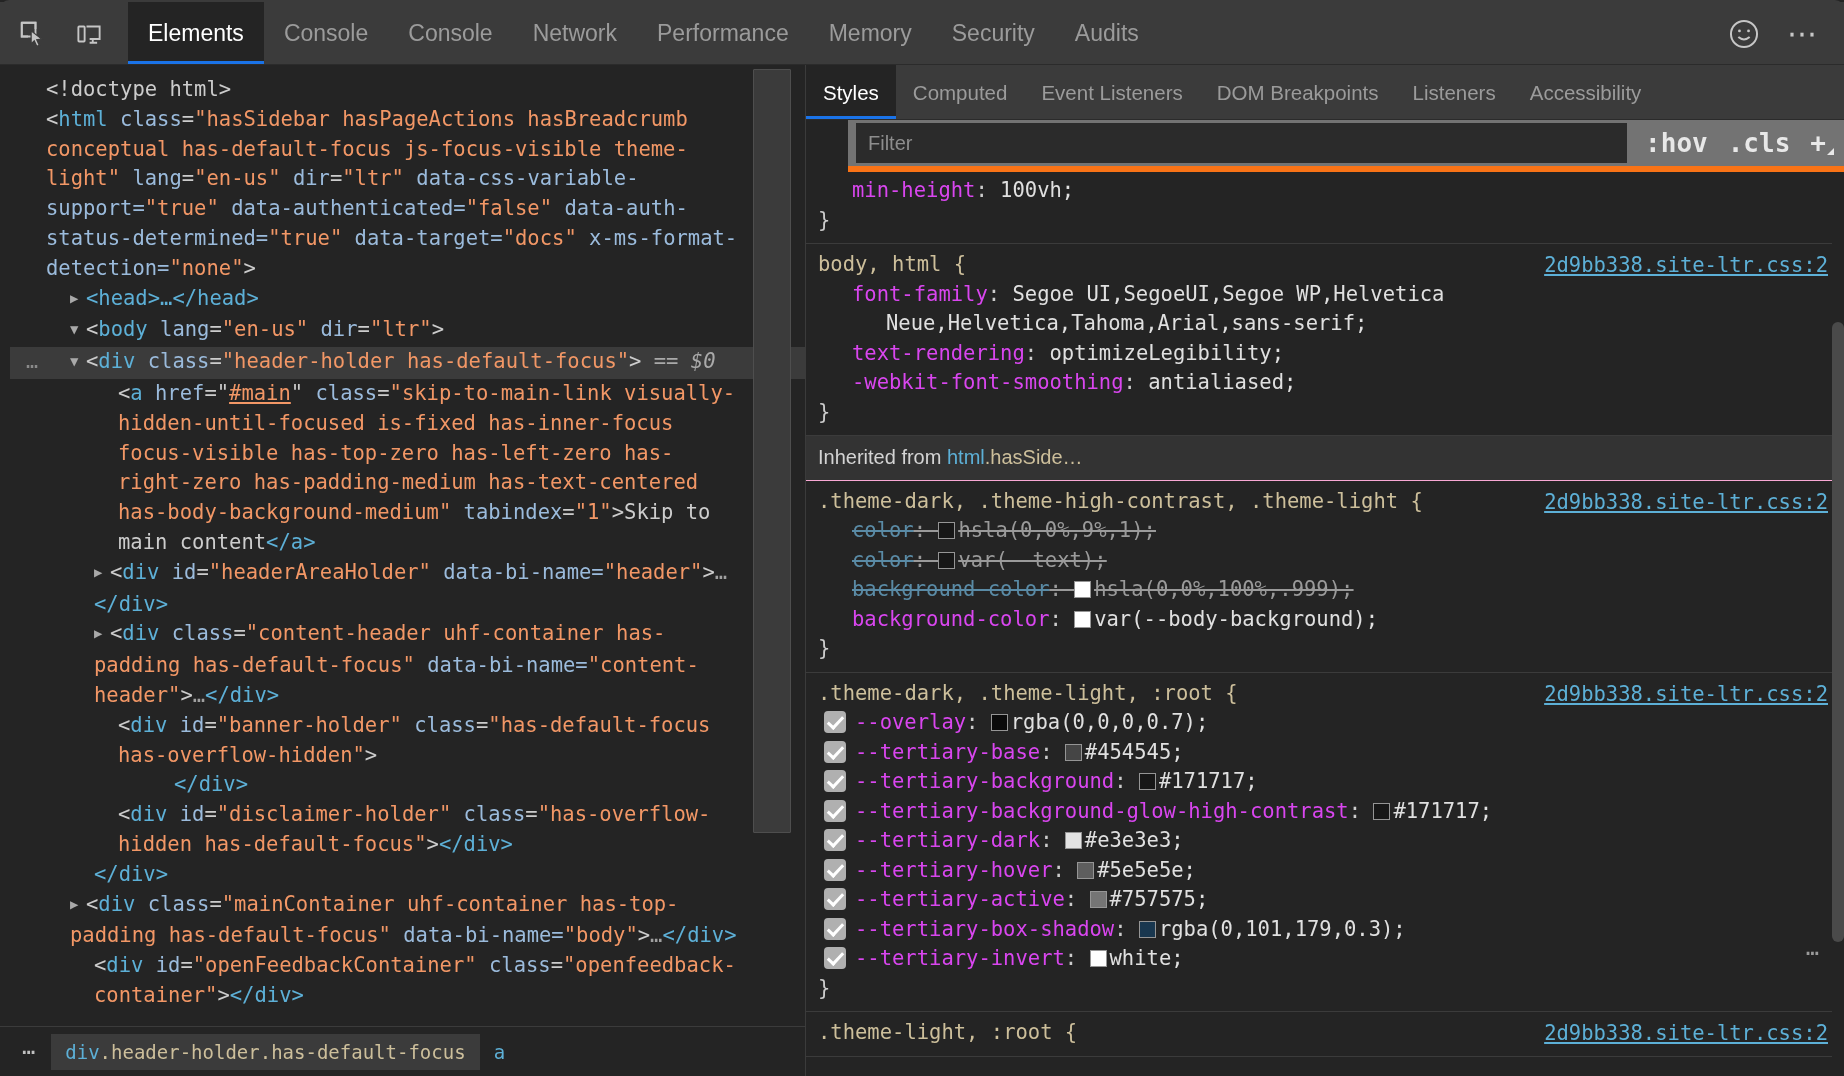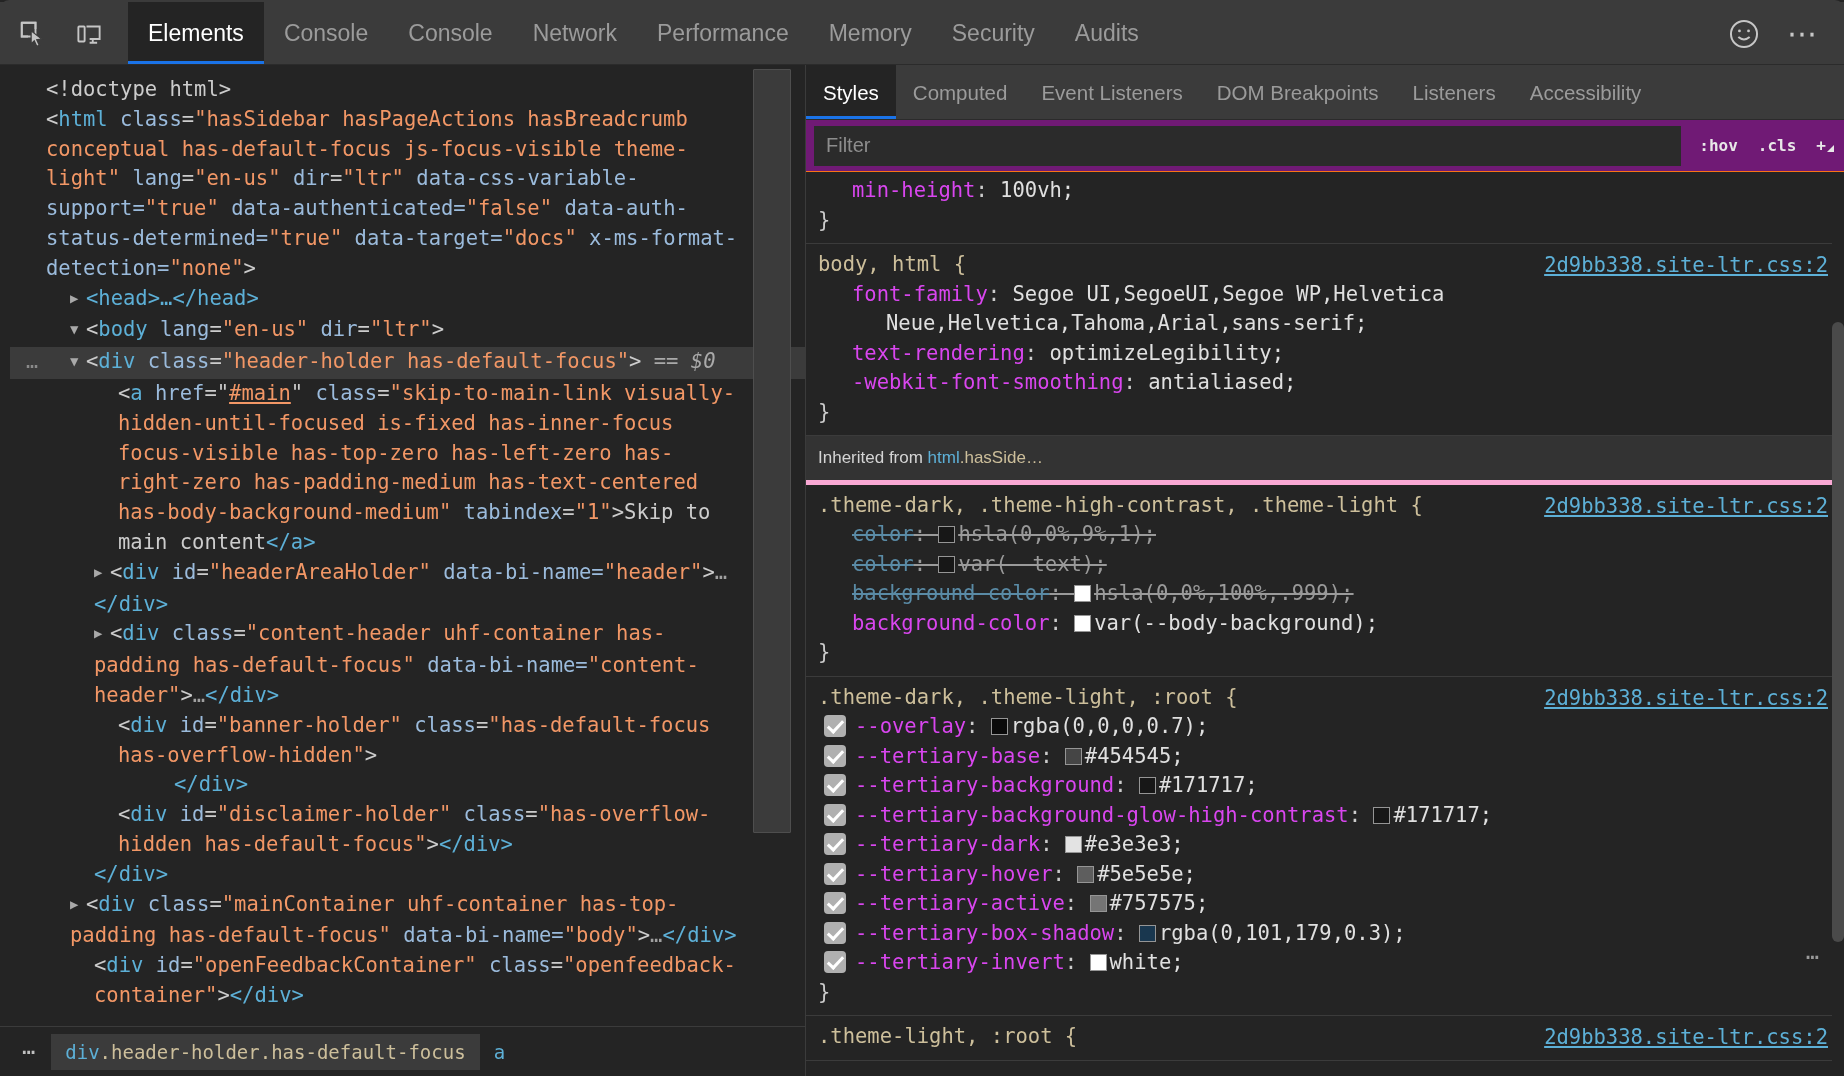--- a/index.html
+++ b/index.html
@@ -152,33 +152,34 @@
   .stab {
     display:flex; align-items:center; justify-content:center;
     padding: 0 17px; font-size:20.5px; color:#9b9b9b; cursor:pointer; position:relative;
     white-space:nowrap;
   }
   .stab.active { color:#fff; background:#242424; }
   .stab.active::after{ content:""; position:absolute;left:0;right:0;bottom:0;height:4px;background:#1a73e8;}
 
   .filter-row {
     height:52px; min-height:52px; display:flex; align-items:center;
-    background:#701a75; border-bottom:1px solid #f97316;
+    background:#737373; border-bottom:6px solid #f97316;
     padding: 0 0 0 0;
+    margin-left: 42px;
   }
   .filter-input {
     flex:1; height:40px; margin: 0 8px; background:#2b2b2b;
     border:none; outline:none; color:#d4d4d4;
     font-family:"Liberation Sans",sans-serif; font-size:20px;
     padding: 0 12px;
   }
   .filter-input::placeholder{ color:#8d8d8d; }
   .filter-btn {
     font-family:"DejaVu Sans Mono", monospace;
-    font-size:16px; color:#e8e8e8; padding: 0 10px; cursor:pointer; font-weight:bold;
+    font-size:26px; color:#e8e8e8; padding: 0 10px; cursor:pointer; font-weight:bold;
   }
   .plus-btn { position:relative; padding: 0 18px 0 10px; }
   .plus-btn .tri{
     position:absolute; right:10px; bottom:3px;
     width:0;height:0;border-left:7px solid transparent;border-bottom:7px solid #e8e8e8;
   }
 
   .styles-body {
     flex:1; min-height:0; overflow:hidden; position:relative;
     font-family:"DejaVu Sans Mono", monospace;
@@ -202,23 +203,23 @@
   .decl  { padding-left: 34px; display:block; }
   .decl2 { padding-left: 68px; display:block; }
   .struck { text-decoration: line-through; color:#9a9a9a; }
   .struck .prop { color:#5a8ba6; text-decoration: line-through;}
   .struck .pval { color:#9a9a9a; text-decoration: line-through;}
   .swatch {
     display:inline-block; width:17px; height:17px; vertical-align:-2px;
     border:1px solid #959595; margin-right:3px;
   }
   .inherited {
-    background:#333333; border-bottom:5px solid #f9a8d4;
+    background:#333333; border-bottom:1px solid #f9a8d4;
     padding: 7px 12px; color:#d4d4d4;
-    font-family:"Liberation Sans", sans-serif; font-size:17px;
+    font-family:"Liberation Sans", sans-serif; font-size:20px;
   }
   .inherited .il { color:#5db0d7; }
   .inherited .ic { color:#cdbf9b; }
   .cb {
     display:inline-block; width:22px; height:22px; border-radius:4px;
     background:#b0b0b0; vertical-align:-4px; margin-right:9px;
     position:relative;
   }
   .cb::after{
     content:"";

